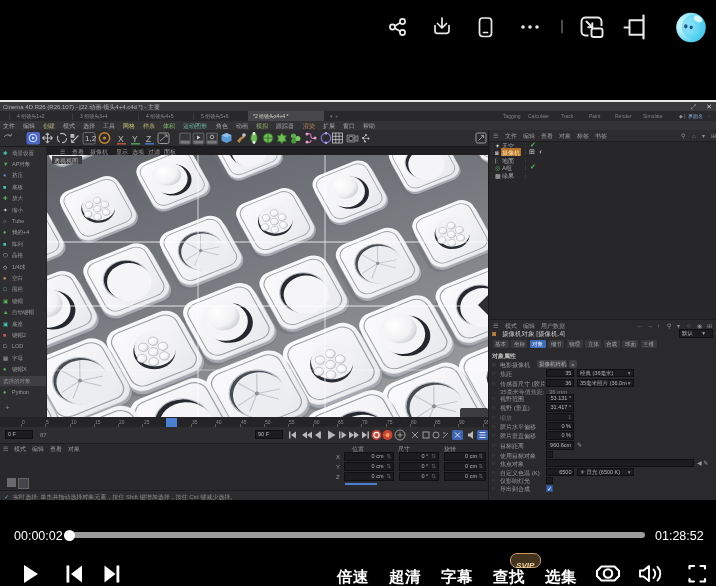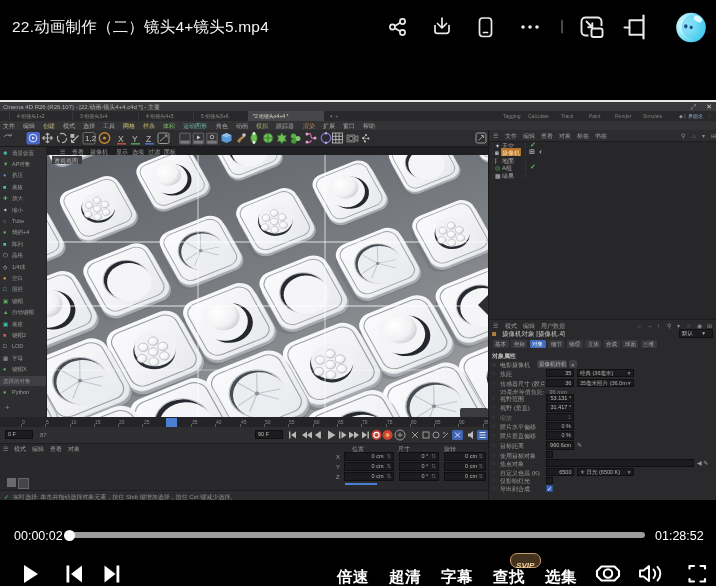--- a/index.html
+++ b/index.html
@@ -13,21 +13,20 @@
   transform:scale(0.5);transform-origin:0 0;}
 .vbox{position:absolute;background:#1c1c1e;border:1px solid #101012;box-sizing:border-box;overflow:hidden;}
 .vtx{position:absolute;right:2px;top:0;font-size:11px;line-height:13px;color:#b8b8b8;white-space:nowrap;
   transform:scale(0.5);transform-origin:100% 0;}
 .ltx{position:absolute;left:2px;top:0;font-size:11px;line-height:13px;color:#b0b0b0;white-space:nowrap;
   transform:scale(0.5);transform-origin:0 0;}
 </style></head>
 <body>
 <div id="stage">
 
-<div class="abs" style="left:12px;top:17px;color:#f2f2f2;font-size:15.5px;font-weight:400;letter-spacing:0.2px;">22.动画制作（二）镜头4+镜头5.mp4</div>
 <svg class="abs" style="left:380px;top:8px;" width="336" height="40" viewBox="0 0 336 40">
  <g stroke="#e8e8e8" stroke-width="1.7" fill="none" stroke-linecap="round" stroke-linejoin="round">
   <circle cx="22.5" cy="13.5" r="2.6"></circle>
         <circle cx="22.5" cy="24.5" r="2.6"></circle>
         <circle cx="12.5" cy="19" r="2.6"></circle>
   <path d="M14.9 17.9 L20.1 14.8 M14.9 20.2 L20.1 23.3"></path>
   <path d="M62 10 v9.5 M57.5 15.5 L62 20 L66.5 15.5 M55 17.5 v5.5 a2.4 2.4 0 0 0 2.4 2.4 h9.2 a2.4 2.4 0 0 0 2.4 -2.4 v-5.5"></path>
   <rect x="99.5" y="10" width="12" height="18.5" rx="3.2"></rect>
   <path d="M103.5 24.5 h4"></path>
   <g fill="#e8e8e8" stroke="none">

